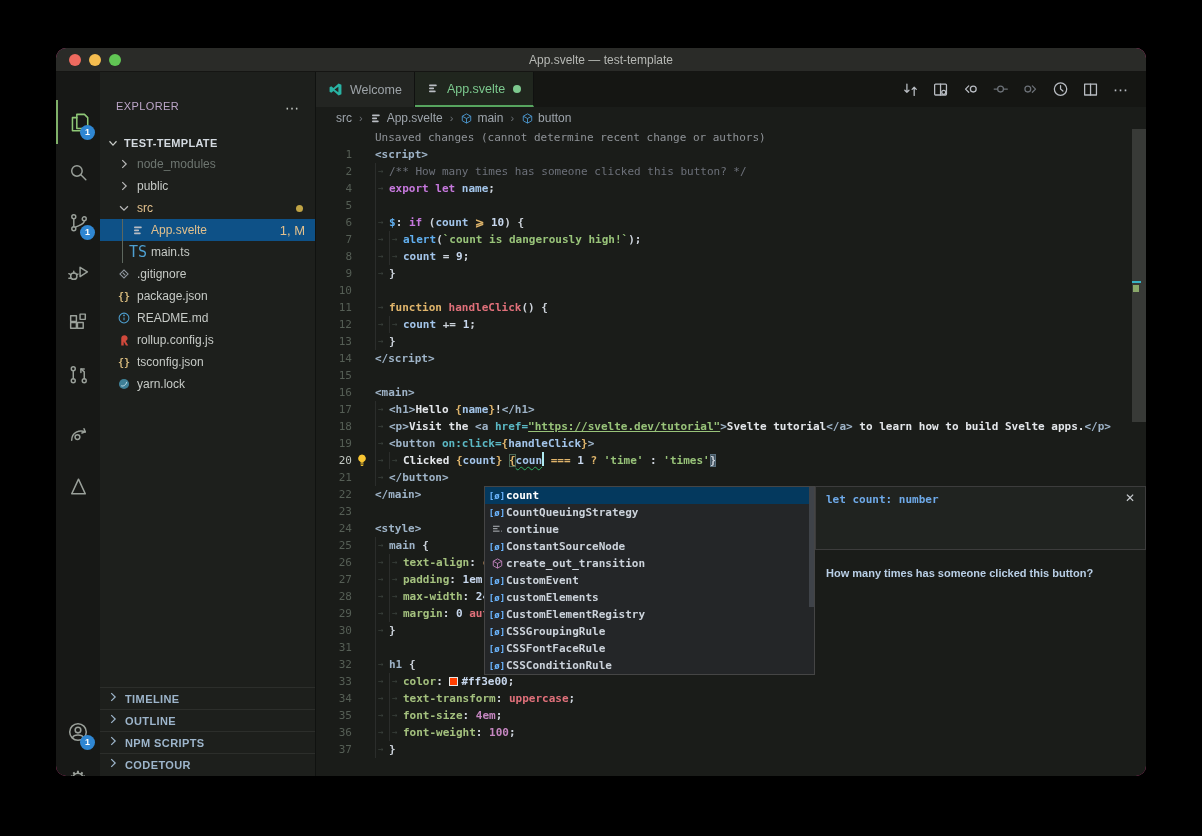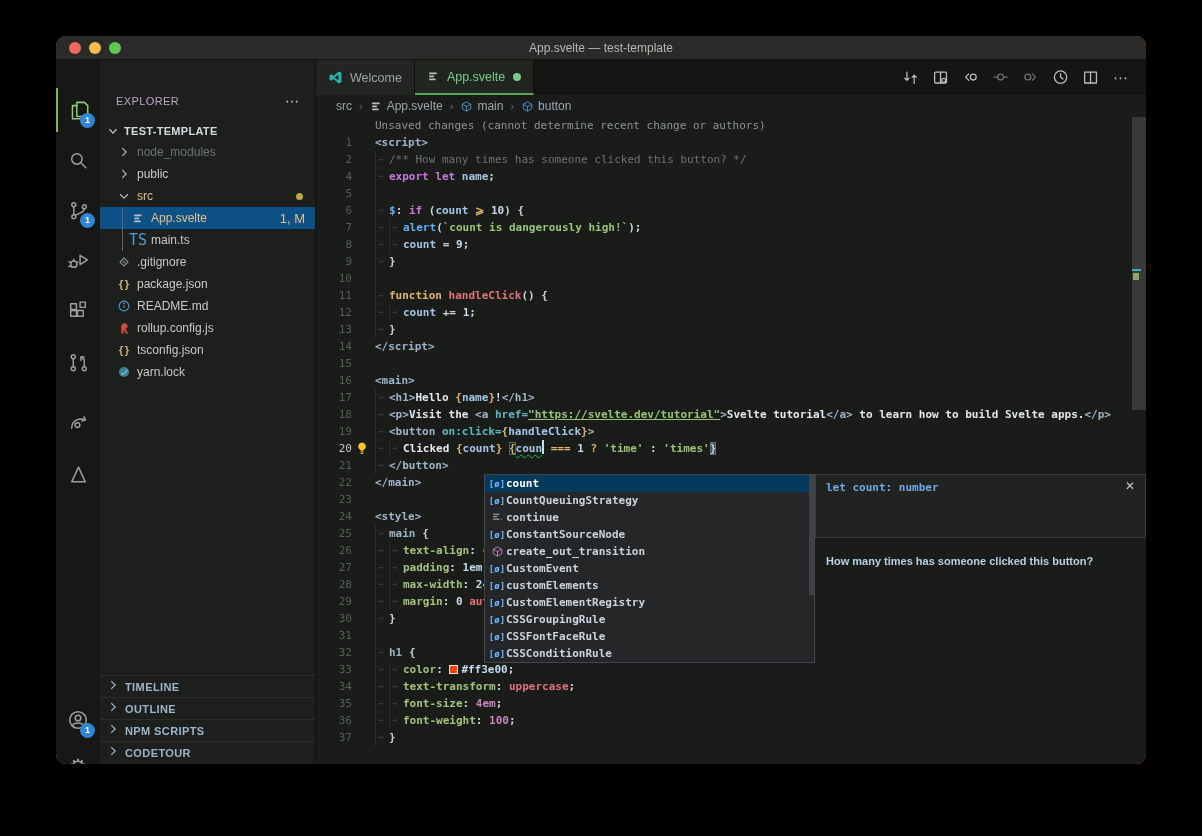--- a/index.html
+++ b/index.html
@@ -1,39 +1,39 @@
 <!DOCTYPE html>
 <html><head>
 <meta charset="utf-8">
 <style>
   html,body{margin:0;padding:0;background:#000;width:1202px;height:836px;overflow:hidden;
     font-family:"Liberation Sans",sans-serif;-webkit-font-smoothing:antialiased;}
   *{box-sizing:border-box;}
   .mono{font-family:"DejaVu Sans Mono",monospace;}
 
   
-  #window{position:absolute;left:56px;top:36px;width:1090px;height:728px;background:#ec4899;
+  #window{position:absolute;left:56px;top:48px;width:1090px;height:728px;background:#ec4899;
     border-radius:10px;overflow:hidden;box-shadow:0 24px 70px rgba(0,0,0,.85);}
   #titlebar{position:absolute;left:0;top:0;right:0;height:24px;background:#2a2b28;border-bottom:1px solid #151513;}
   .tl{position:absolute;top:6px;width:12px;height:12px;border-radius:50%;}
   #title-text{position:absolute;left:0;right:0;top:0;height:24px;line-height:24px;text-align:center;
     color:#b6b8b4;font-size:12px;}
 
   
   #activitybar{position:absolute;left:0;top:24px;width:44px;bottom:0;background:#171816;}
   .act-item{position:absolute;left:0;width:44px;height:44px;display:flex;align-items:center;justify-content:center;cursor:pointer;}
   .act-item.active{border-left:2px solid #7fb069;}
   .act-badge{position:absolute;right:5px;bottom:4px;min-width:15px;height:15px;border-radius:50%;background:#2f86d2;
     color:#fff;font-size:9px;line-height:15px;text-align:center;font-weight:bold;}
   .act-item svg{display:block;}
   .gear-glyph{font-size:21px;color:#9aa09a;line-height:1;}
 
   
   #sidebar{position:absolute;left:44px;top:24px;width:216px;bottom:0;background:#1d1f1c;border-right:1px solid #101210;}
-  #expl-header{position:absolute;left:0;right:0;top:28px;height:26px;display:flex;align-items:center;padding:0 16px;}
+  #expl-header{position:absolute;left:0;right:0;top:28px;height:26px;display:flex;align-items:flex-start;padding:0 16px;}
   #expl-title{color:#bda6c9;font-size:11px;letter-spacing:.4px;}
   #expl-more{margin-left:auto;color:#c3c7c3;font-size:14px;cursor:pointer;}
   #project-row{position:absolute;left:0;right:0;top:61px;height:20px;display:flex;align-items:center;padding-left:6px;cursor:pointer;}
   #project-label{color:#d4dae0;font-size:11px;font-weight:bold;letter-spacing:.3px;margin-left:4px;}
   #file-tree{position:absolute;left:0;right:0;top:81px;}
   .tree-row{height:22px;display:flex;align-items:center;position:relative;cursor:pointer;color:#c6cac6;font-size:12px;}
   .tree-row .ico{width:16px;height:16px;display:flex;align-items:center;justify-content:center;margin-right:5px;flex:0 0 16px;}
   .tree-row.muted{color:#6e7671;}
   .tree-row.gold{color:#e2c08d;}
   .tree-row.selected{background:#0e5187;}

